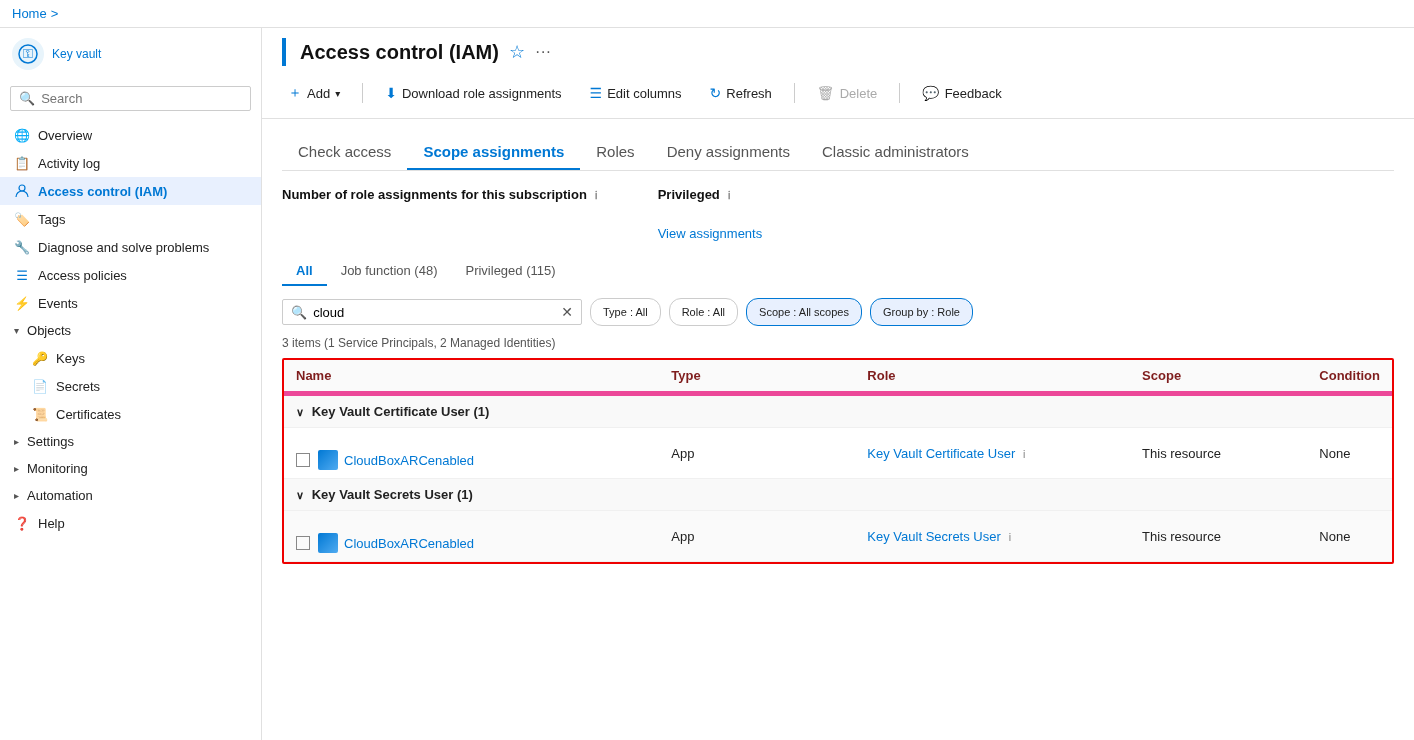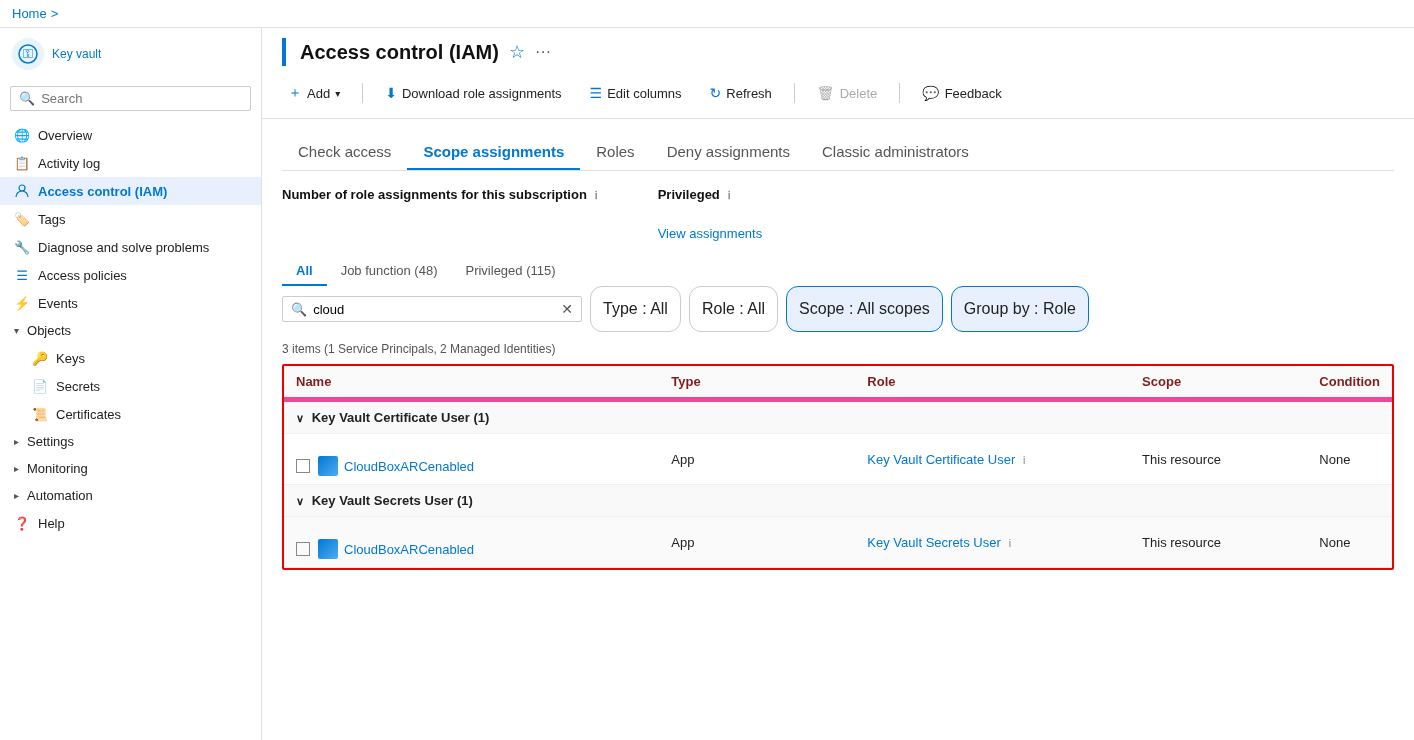--- a/index.html
+++ b/index.html
@@ -51,30 +51,30 @@
     .tab { padding: 8px 16px; cursor: pointer; font-size: 15px; color: #555; border-bottom: 2px solid transparent; }
     .tab.active { color: #0078d4; border-bottom: 2px solid #0078d4; font-weight: 600; }
 
     
     .info-section { display: flex; gap: 60px; margin-bottom: 16px; }
     .info-col { display: flex; flex-direction: column; gap: 4px; }
     .info-label { font-weight: 600; font-size: 13px; color: #111; display: flex; gap: 4px; }
     .view-link { color: #0078d4; cursor: pointer; font-size: 13px; margin-top: 8px; }
 
     
-    .sub-tabs { display: flex; gap: 0; margin-bottom: 0; }
+    .sub-tabs { display: flex; gap: 0; margin-bottom: 12px; }
     .sub-tab { padding: 6px 14px; cursor: pointer; font-size: 13px; color: #555; border-bottom: 2px solid transparent; }
     .sub-tab.active { color: #0078d4; border-bottom: 2px solid #0078d4; font-weight: 600; }
 
     
     .filter-bar { display: flex; align-items: center; gap: 8px; margin-bottom: 10px; flex-wrap: wrap; }
     .search-box { display: flex; align-items: center; border: 1px solid #ccc; border-radius: 2px; padding: 4px 8px; gap: 6px; width: 300px; }
     .search-box input { border: none; outline: none; flex: 1; font-size: 13px; }
     .search-clear { cursor: pointer; color: #555; font-size: 14px; }
-    .filter-chip { border: 1px solid #ccc; border-radius: 12px; padding: 13px 12px; font-size: 16px; cursor: pointer; color: #222; background: #fff; }
+    .filter-chip { border: 1px solid #ccc; border-radius: 12px; padding: 7px 12px; font-size: 11px; cursor: pointer; color: #222; background: #fff; }
     .filter-chip.selected { background: #e8f0fe; border-color: #0078d4; }
 
     
     .table-info { font-size: 12px; color: #555; margin-bottom: 8px; }
     .table-wrapper { border: 2px solid #e00; border-radius: 2px; overflow: hidden; }
     .table { width: 100%; border-collapse: collapse; }
     .table th { background: #fafafa; padding: 8px 12px; text-align: left; font-weight: 600; font-size: 13px; color: #7f1d1d; border-bottom: 5px solid #ec4899; }
     .table td { padding: 8px 12px; font-size: 13px; border-bottom: 1px solid #f0f0f0; vertical-align: middle; }
     .group-row td { background: #f9f9f9; font-weight: 600; font-size: 13px; }
     .data-row td { background: #fff; }

